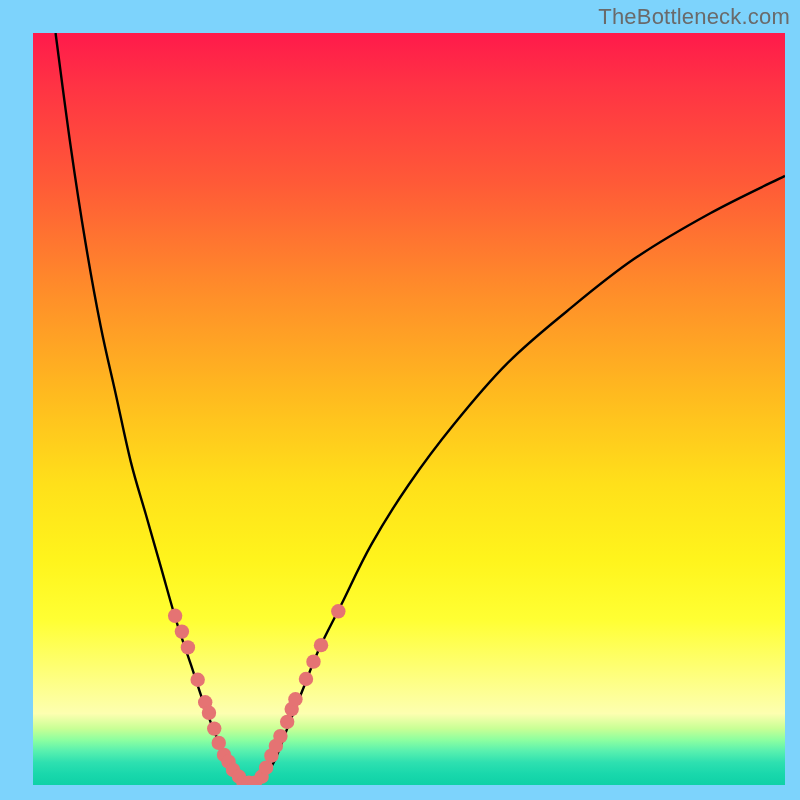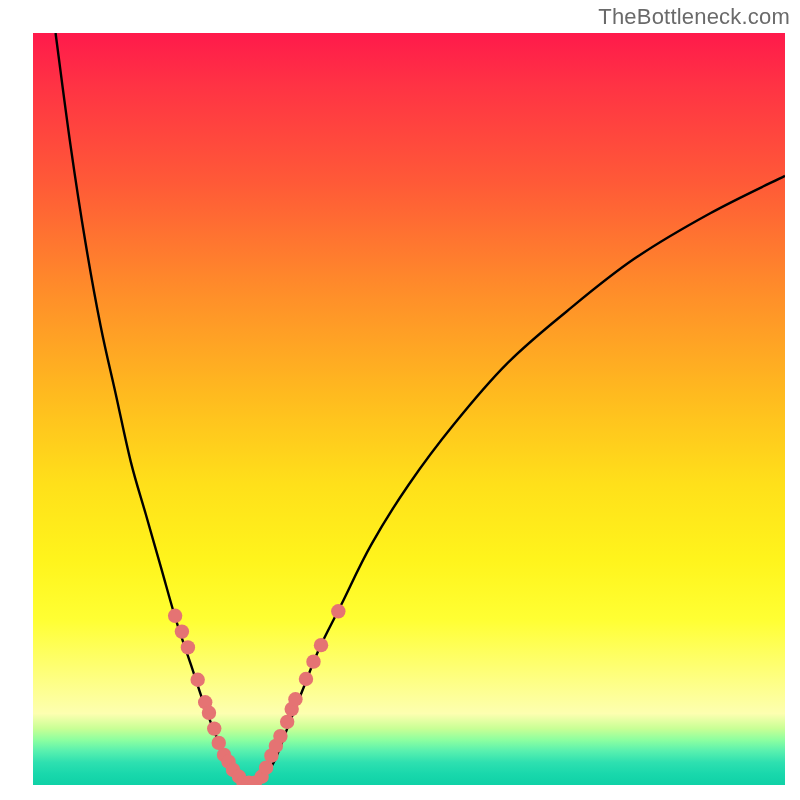--- a/index.html
+++ b/index.html
@@ -8,21 +8,21 @@
     width: 800px;
     height: 800px;
     background: #000;
     overflow: hidden;
     font-family: Arial, Helvetica, sans-serif;
   }
   .stage {
     position: relative;
     width: 800px;
     height: 800px;
-    background: #ffffff;
+    background: #7dd3fc;
   }
   .plot {
     position: absolute;
     left: 33px;
     top: 33px;
     width: 752px;
     height: 752px;
     overflow: hidden;
   }
   

